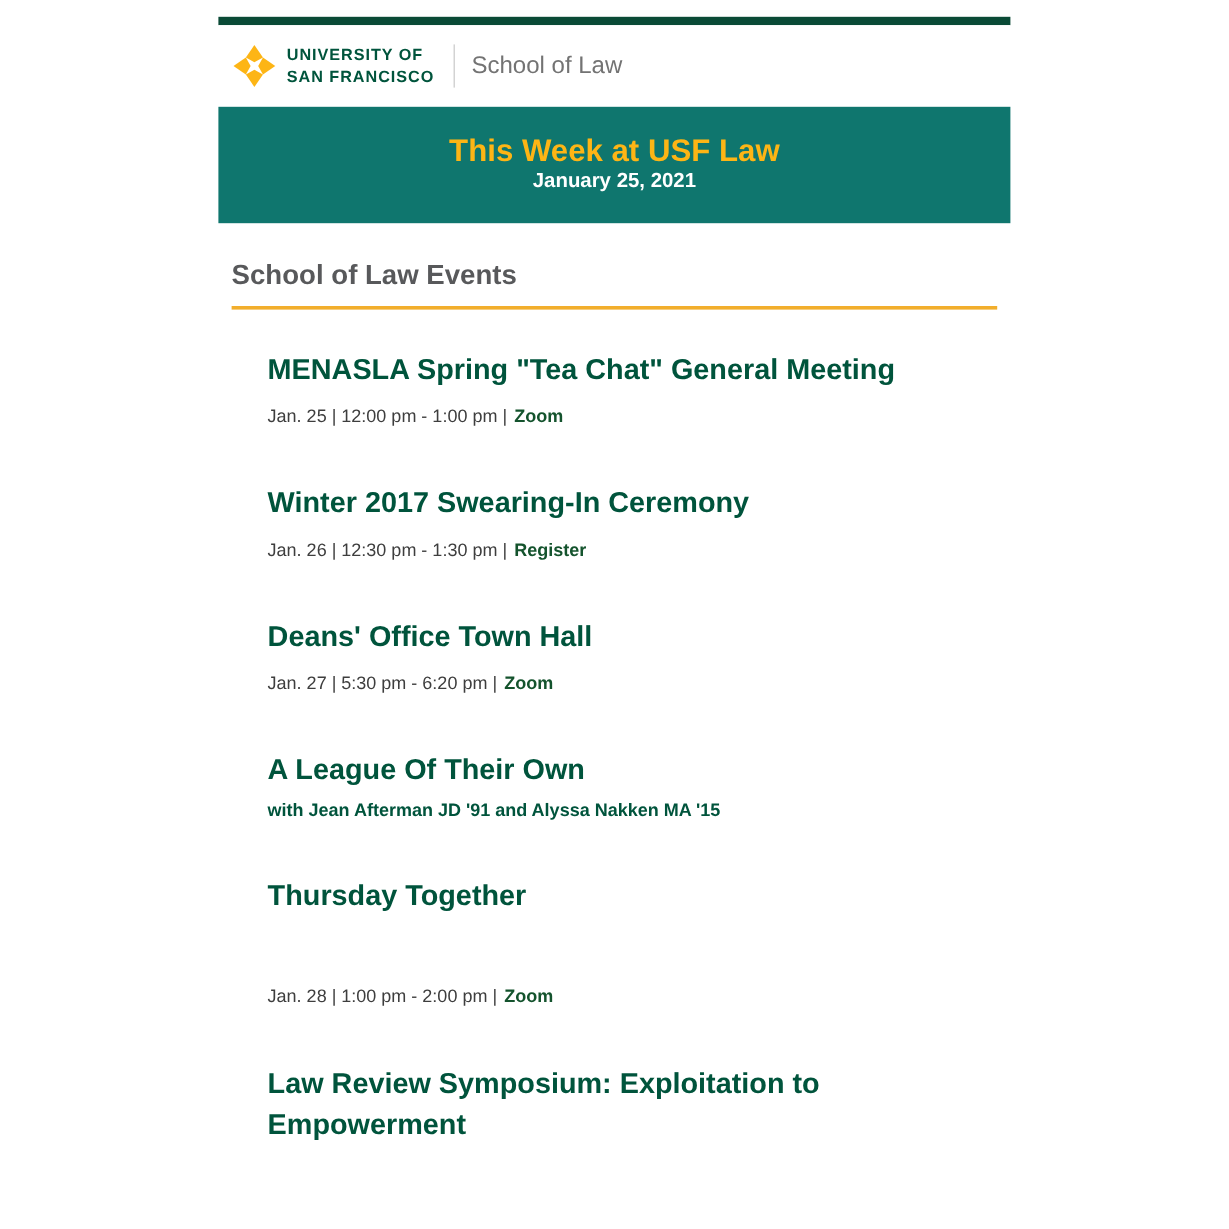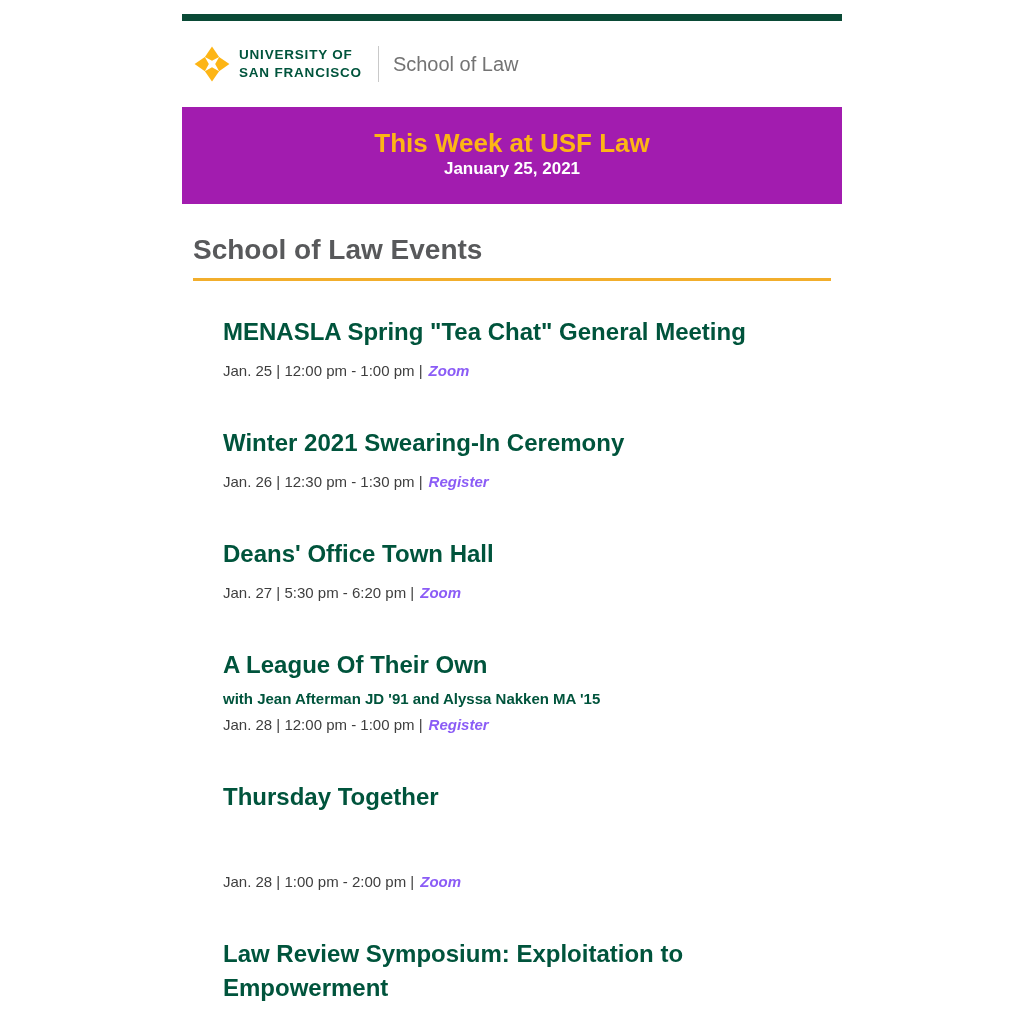--- a/index.html
+++ b/index.html
@@ -18,21 +18,21 @@
     margin: 14px auto 0 auto;
     background: #ffffff;
   }
   .top-bar {
     height: 7px;
     background: #0A4A36;
   }
   .logo-row {
     display: flex;
     align-items: center;
-    height: 86px;
+    height: 68px;
     padding-left: 11px;
     background: #ffffff;
   }
   .logo-link {
     display: flex;
     align-items: center;
     text-decoration: none;
   }
   .logo-svg {
     width: 38px;
@@ -51,38 +51,38 @@
     width: 1px;
     height: 36px;
     background: #c9c9c9;
     margin: 0 14px 0 16px;
   }
   .school-name {
     color: #737373;
     font-size: 20px;
   }
   .banner {
-    background: #a21caf;
+    background: #0f766e;
     text-align: center;
     padding: 21px 0 25px 0;
   }
   .banner-title {
     color: #FDB515;
     font-size: 26px;
     font-weight: bold;
   }
   .banner-date {
     color: #ffffff;
     font-size: 17px;
     font-weight: bold;
     margin-top: 0;
   }
   .section-heading {
     color: #58595B;
-    font-size: 28px;
+    font-size: 23px;
     font-weight: bold;
     margin: 30px 0 12px 0;
     padding-left: 11px;
   }
   .gold-rule {
     height: 3px;
     background: #F2AE2C;
     margin: 0 11px;
   }
   .events {
@@ -105,25 +105,24 @@
     font-size: 15px;
     font-weight: bold;
     margin: -4px 0 8px 0;
   }
   .event-meta {
     color: #3E3E3E;
     font-size: 15px;
     line-height: 1.3;
   }
   .event-link {
-    color: #8b5cf6;
+    color: #14532d;
     font-weight: bold;
     text-decoration: none;
     margin-left: 6px;
-    font-style: italic;
   }
 </style>
 </head>
 <body>
 
 <div class="email-wrap">
 
   <div class="top-bar"></div>
 
   <header class="logo-row">
@@ -156,39 +155,36 @@
   <div class="events">
 
     <article class="event">
       <a href="#" class="event-title">MENASLA Spring "Tea Chat" General Meeting</a>
       <div class="event-meta">
         <span>Jan. 25  |  12:00 pm - 1:00 pm  |</span><a href="#" class="event-link">Zoom</a>
       </div>
     </article>
 
     <article class="event">
-      <a href="#" class="event-title">Winter 2021 Swearing-In Ceremony</a>
+      <a href="#" class="event-title">Winter 2017 Swearing-In Ceremony</a>
       <div class="event-meta">
         <span>Jan. 26  |  12:30 pm - 1:30 pm  |</span><a href="#" class="event-link">Register</a>
       </div>
     </article>
 
     <article class="event">
       <a href="#" class="event-title">Deans' Office Town Hall</a>
       <div class="event-meta">
         <span>Jan. 27  |  5:30 pm - 6:20 pm  |</span><a href="#" class="event-link">Zoom</a>
       </div>
     </article>
 
     <article class="event">
       <a href="#" class="event-title">A League Of Their Own</a>
       <div class="event-subtitle">with Jean Afterman JD '91 and Alyssa Nakken MA '15</div>
-      <div class="event-meta">
-        <span>Jan. 28  |  12:00 pm - 1:00 pm |</span><a href="#" class="event-link">Register</a>
-      </div>
     </article>
 
     <article class="event">
       <a href="#" class="event-title">Thursday Together</a>
     </article>
 
     <article class="event">
       <div class="event-meta">
         <span>Jan. 28  |  1:00 pm - 2:00 pm  |</span><a href="#" class="event-link">Zoom</a>
       </div>

